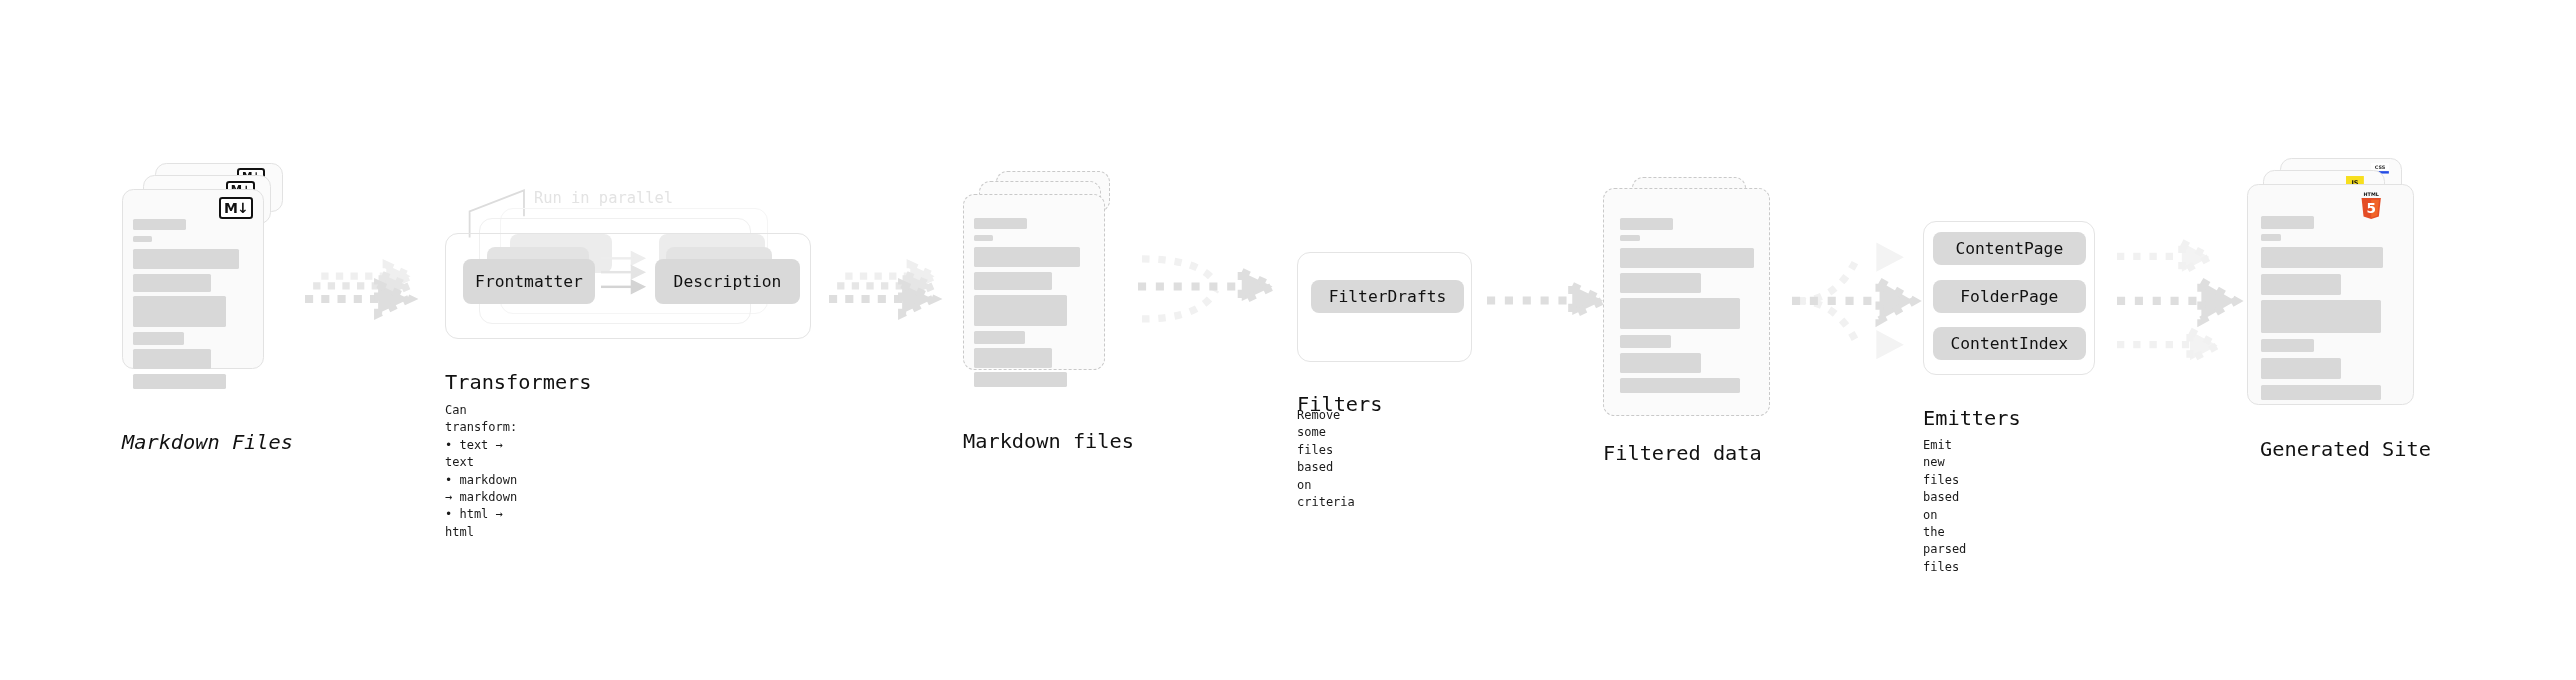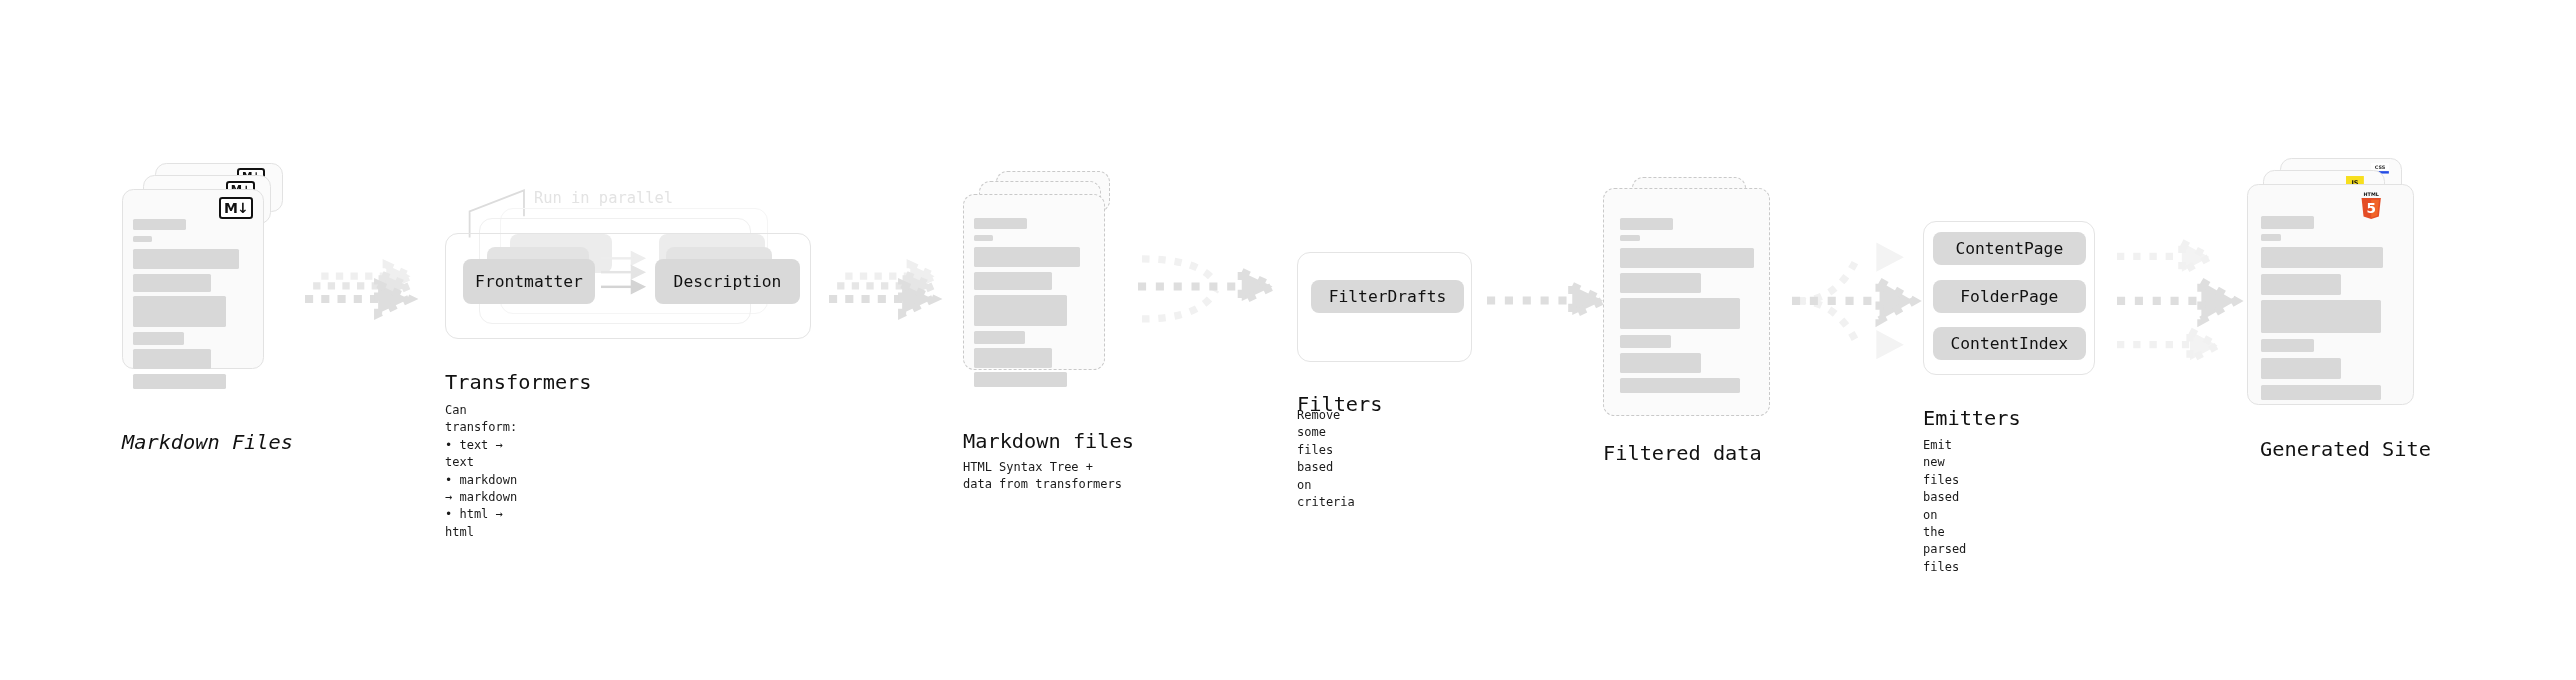--- a/index.html
+++ b/index.html
@@ -216,22 +216,20 @@
         <div class="line" style="left:9.8px; top:40px; width:19.5px; height:5.7px;"></div>
         <div class="line" style="left:9.8px; top:52px; width:106px; height:19.5px;"></div>
         <div class="line" style="left:9.8px; top:77px; width:78px; height:18px;"></div>
         <div class="line" style="left:9.8px; top:100px; width:93px; height:31px;"></div>
         <div class="line" style="left:9.8px; top:136px; width:51px; height:13px;"></div>
         <div class="line" style="left:9.8px; top:153px; width:78px; height:19.5px;"></div>
         <div class="line" style="left:9.8px; top:177px; width:93px; height:14.6px;"></div>
       </div>
     </div>
     <div class="node-title" style="left:0px; top:258px;">Markdown files</div>
-    <div class="node-desc" style="left:0px; top:288px;">HTML Syntax Tree +
-data from transformers</div>
   </div>
 
   <svg style="left:1138px; top:244px;" width="154" height="98" viewBox="0 0 190 120">
     <path d="M 5 18 Q 78 18 96 48" fill="none" stroke="#f1f1f1" stroke-width="9" stroke-dasharray="9 11"></path>
     <path d="M 5 92 Q 78 92 96 56" fill="none" stroke="#f1f1f1" stroke-width="9" stroke-dasharray="9 11"></path>
     <g stroke="#dedede" stroke-width="10" stroke-dasharray="10 12" fill="#dedede">
       <line x1="0" y1="52" x2="128" y2="52"></line>
       <polygon points="128,34 166,52 128,70"></polygon>
     </g>
   </svg>

